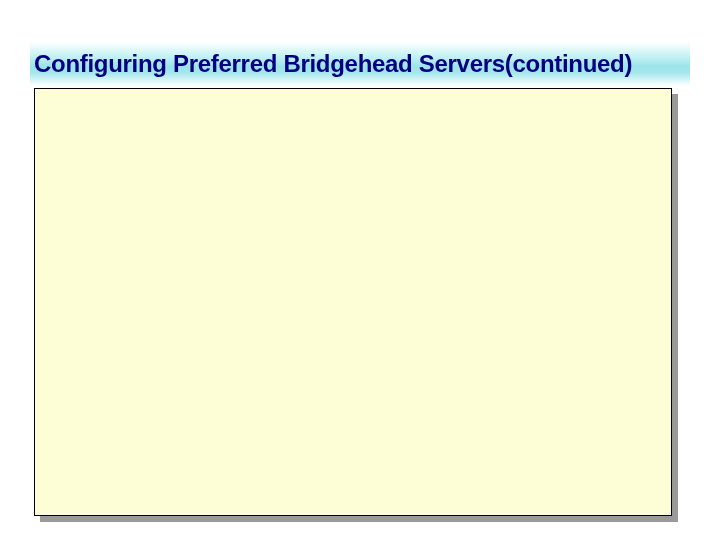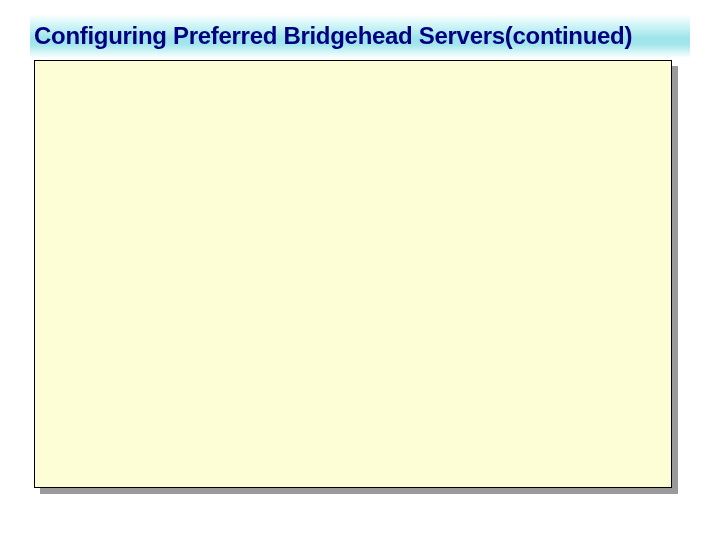--- a/index.html
+++ b/index.html
@@ -11,20 +11,21 @@
       width: 720px;
       height: 540px;
       background: #ffffff;
       font-family: Arial, Helvetica, sans-serif;
       overflow: hidden;
     }
     .slide {
       width: 720px;
       height: 408px;
       position: relative;
+      margin-top: 28px;
     }
     .title-bar {
       position: absolute;
       top: 14px;
       left: 30px;
       right: 30px;
       height: 44px;
       background: linear-gradient(to bottom,
         rgba(120, 230, 230, 0.0) 0%,
         rgba(100, 220, 225, 0.35) 30%,

